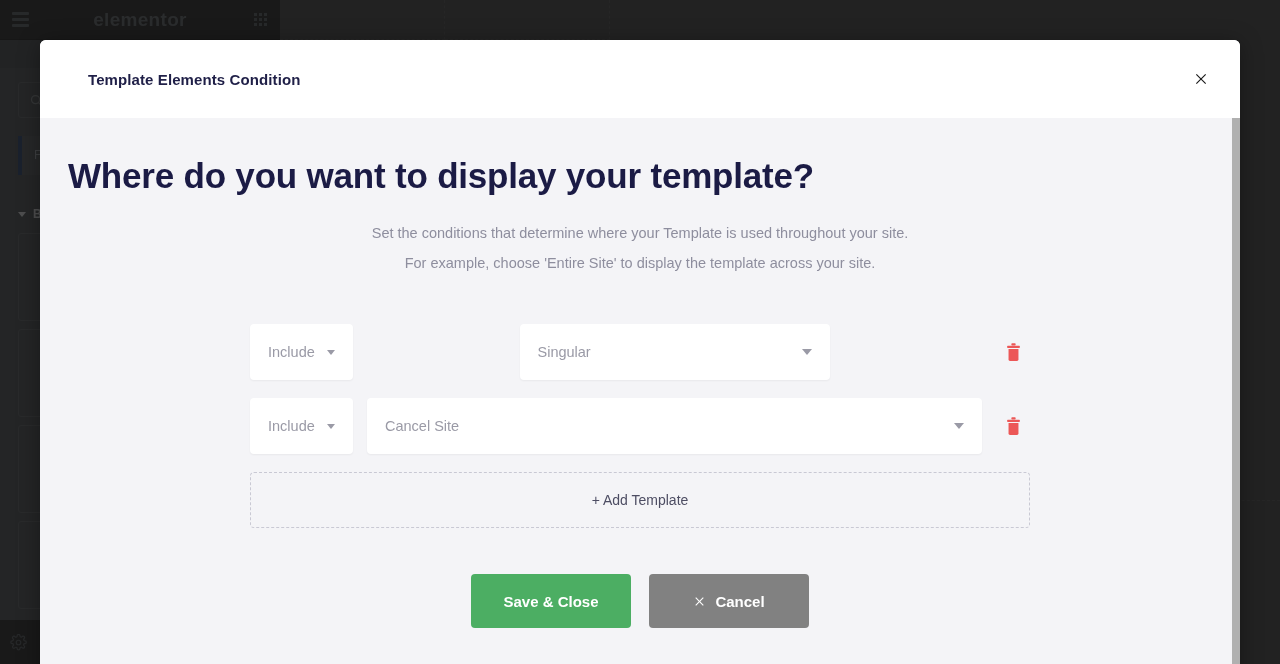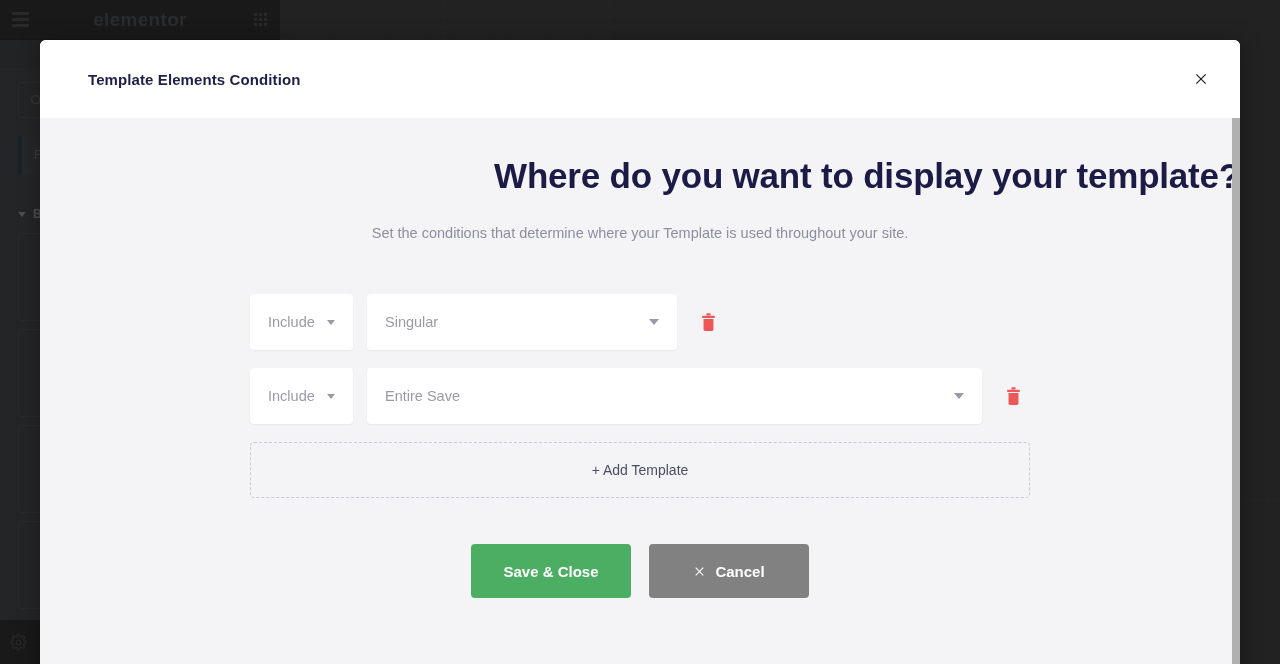--- a/index.html
+++ b/index.html
@@ -137,34 +137,35 @@
   .modal-body {
     flex: 1; position: relative; overflow: hidden;
     padding: 38px 0 0 0;
   }
   .modal-scrollbar {
     position: absolute; right: 0; top: 0; bottom: 0;
     width: 8px; background: #b0b0b0;
   }
 
   .hero-title {
-    text-align: right; color: #1b1b45;
+    text-align: left; color: #1b1b45;
     font-size: 35px; font-weight: 700; letter-spacing: -.2px;
     margin-bottom: 22px;
+    margin-left: 28px;
   }
   .hero-sub {
     text-align: center; color: #8e8e9e;
     font-size: 14.5px; line-height: 30px; font-weight: 400;
   }
 
   .conditions {
     width: 780px; margin: 46px auto 0 auto;
   }
   .cond-row {
-    display: flex; align-items: center; gap: 14px; margin-bottom: 18px;
+    display: flex; align-items: center; gap: 14px; margin-bottom: 18px; justify-content: space-between;
   }
   .ctrl {
     height: 56px; background: #fff; border-radius: 4px;
     display: flex; align-items: center;
     padding: 0 18px;
     color: #9a9aa6; font-size: 14.5px;
     box-shadow: 0 1px 2px rgba(0,0,0,.05);
     cursor: pointer;
   }
   .ctrl-include { width: 103px; gap: 8px; }
@@ -316,20 +317,21 @@
         <svg viewBox="0 0 24 24">
             <line x1="5" y1="5" x2="19" y2="19"></line>
             <line x1="19" y1="5" x2="5" y2="19"></line>
           </svg>
       </div>
     </div>
 
     <div class="modal-body">
       <div class="hero-title">Where do you want to display your template?</div>
       <div class="hero-sub">Set the conditions that determine where your Template is used throughout your site.</div>
+      <div class="hero-sub">For example, choose 'Entire Site' to display the template across your site.</div>
 
       <div class="conditions">
 
         <div class="cond-row">
           <div class="ctrl ctrl-include">
             <span class="val">Include</span>
             <span class="tri small"></span>
           </div>
           <div class="ctrl ctrl-mid">
             <span class="val">Singular</span>
@@ -343,21 +345,21 @@
               </svg>
           </div>
         </div>
 
         <div class="cond-row">
           <div class="ctrl ctrl-include">
             <span class="val">Include</span>
             <span class="tri small"></span>
           </div>
           <div class="ctrl ctrl-grow">
-            <span class="val">Entire Save</span>
+            <span class="val">Cancel Site</span>
             <span class="tri"></span>
           </div>
           <div class="trash">
             <svg viewBox="0 0 24 26">
                 <rect x="9" y="0" width="6" height="3" rx="1"></rect>
                 <rect x="3" y="3.5" width="18" height="3.2" rx="1"></rect>
                 <path d="M5 8h14v15a2 2 0 01-2 2H7a2 2 0 01-2-2z"></path>
               </svg>
           </div>
         </div>

